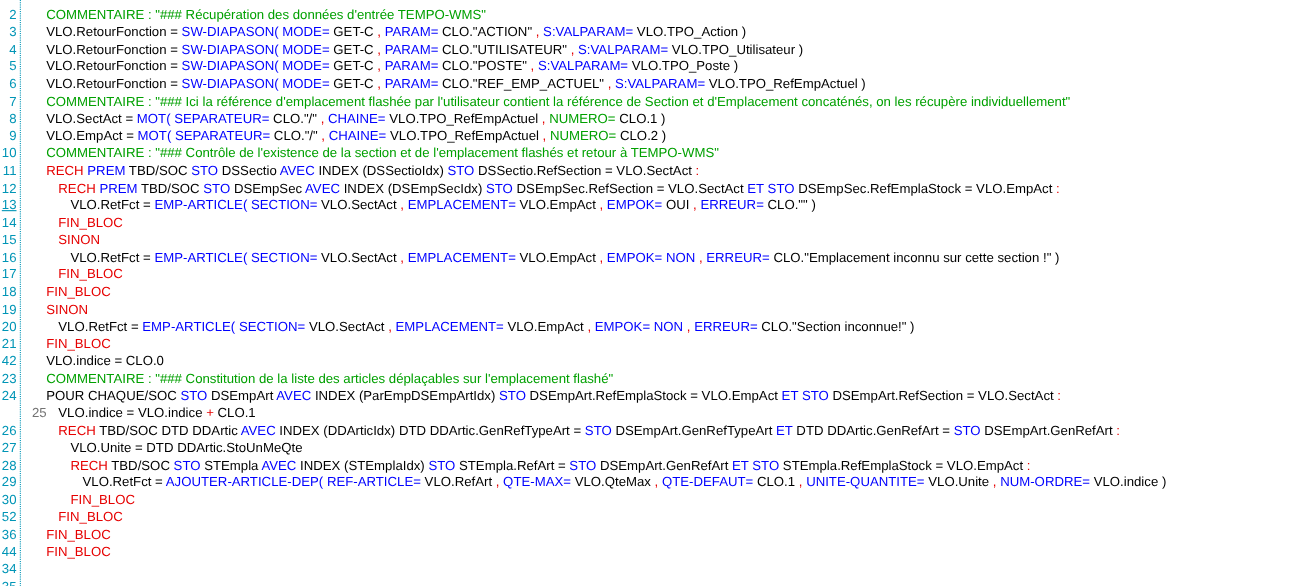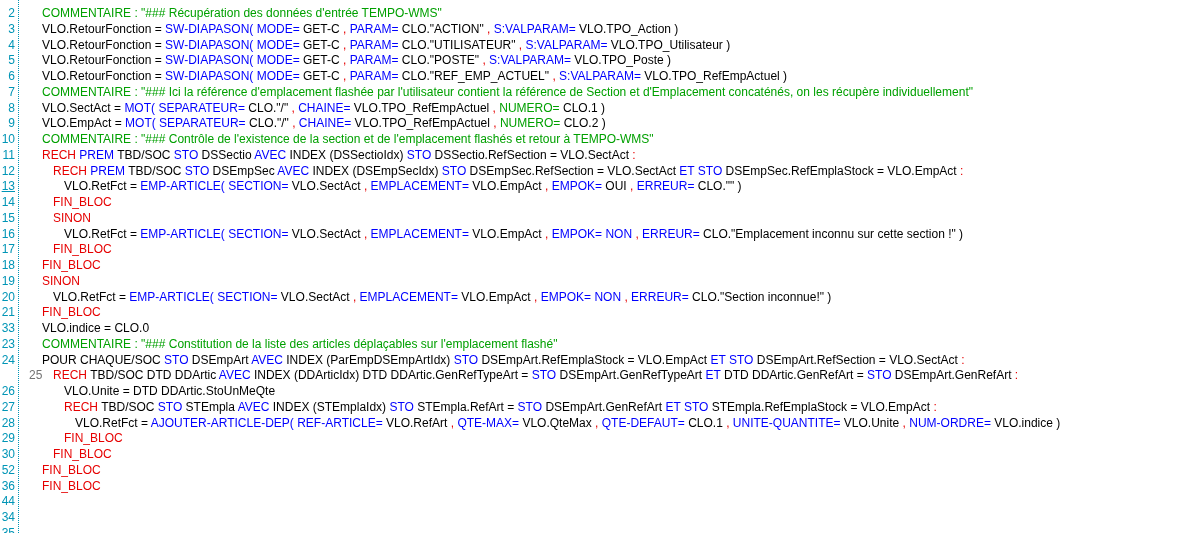--- a/index.html
+++ b/index.html
@@ -64,21 +64,21 @@
       <div class="gnum" style="color: rgb(0, 149, 182);">12</div>
       <div class="gnum" style="color: rgb(0, 149, 182); text-decoration: underline;">13</div>
       <div class="gnum" style="color: rgb(0, 149, 182);">14</div>
       <div class="gnum" style="color: rgb(0, 149, 182);">15</div>
       <div class="gnum" style="color: rgb(0, 149, 182);">16</div>
       <div class="gnum" style="color: rgb(0, 149, 182);">17</div>
       <div class="gnum" style="color: rgb(0, 149, 182);">18</div>
       <div class="gnum" style="color: rgb(0, 149, 182);">19</div>
       <div class="gnum" style="color: rgb(0, 149, 182);">20</div>
       <div class="gnum" style="color: rgb(0, 149, 182);">21</div>
-      <div class="gnum" style="color: rgb(0, 149, 182);">33</div>
+      <div class="gnum" style="color: rgb(0, 149, 182);">42</div>
       <div class="gnum" style="color: rgb(0, 149, 182);">23</div>
       <div class="gnum" style="color: rgb(0, 149, 182);">24</div>
       <div class="gnum" style="color: #737373; padding-left: 29px;">25</div>
       <div class="gnum" style="color: rgb(0, 149, 182);">26</div>
       <div class="gnum" style="color: rgb(0, 149, 182);">27</div>
       <div class="gnum" style="color: rgb(0, 149, 182);">28</div>
       <div class="gnum" style="color: rgb(0, 149, 182);">29</div>
       <div class="gnum" style="color: rgb(0, 149, 182);">30</div>
       <div class="gnum" style="color: rgb(0, 149, 182);">52</div>
       <div class="gnum" style="color: rgb(0, 149, 182);">36</div>
@@ -103,20 +103,21 @@
       <div class="cline" style="padding-left: 34px;"><span style="color: rgb(230, 0, 0);">SINON</span></div>
       <div class="cline" style="padding-left: 45px;"><span style="color: rgb(0, 0, 0);">VLO.RetFct = </span><span style="color: rgb(0, 0, 255);">EMP-ARTICLE(</span><span style="color: rgb(0, 0, 0);"> </span><span style="color: rgb(0, 0, 255);">SECTION=</span><span style="color: rgb(0, 0, 0);"> VLO.SectAct </span><span style="color: rgb(230, 0, 0);">,</span><span style="color: rgb(0, 0, 0);"> </span><span style="color: rgb(0, 0, 255);">EMPLACEMENT=</span><span style="color: rgb(0, 0, 0);"> VLO.EmpAct </span><span style="color: rgb(230, 0, 0);">,</span><span style="color: rgb(0, 0, 0);"> </span><span style="color: rgb(0, 0, 255);">EMPOK=</span><span style="color: rgb(0, 0, 0);"> </span><span style="color: rgb(0, 0, 255);">NON</span><span style="color: rgb(0, 0, 0);"> </span><span style="color: rgb(230, 0, 0);">,</span><span style="color: rgb(0, 0, 0);"> </span><span style="color: rgb(0, 0, 255);">ERREUR=</span><span style="color: rgb(0, 0, 0);"> CLO."Emplacement inconnu sur cette section !" )</span></div>
       <div class="cline" style="padding-left: 34px;"><span style="color: rgb(230, 0, 0);">FIN_BLOC</span></div>
       <div class="cline" style="padding-left: 23px;"><span style="color: rgb(230, 0, 0);">FIN_BLOC</span></div>
       <div class="cline" style="padding-left: 23px;"><span style="color: rgb(230, 0, 0);">SINON</span></div>
       <div class="cline" style="padding-left: 34px;"><span style="color: rgb(0, 0, 0);">VLO.RetFct = </span><span style="color: rgb(0, 0, 255);">EMP-ARTICLE(</span><span style="color: rgb(0, 0, 0);"> </span><span style="color: rgb(0, 0, 255);">SECTION=</span><span style="color: rgb(0, 0, 0);"> VLO.SectAct </span><span style="color: rgb(230, 0, 0);">,</span><span style="color: rgb(0, 0, 0);"> </span><span style="color: rgb(0, 0, 255);">EMPLACEMENT=</span><span style="color: rgb(0, 0, 0);"> VLO.EmpAct </span><span style="color: rgb(230, 0, 0);">,</span><span style="color: rgb(0, 0, 0);"> </span><span style="color: rgb(0, 0, 255);">EMPOK=</span><span style="color: rgb(0, 0, 0);"> </span><span style="color: rgb(0, 0, 255);">NON</span><span style="color: rgb(0, 0, 0);"> </span><span style="color: rgb(230, 0, 0);">,</span><span style="color: rgb(0, 0, 0);"> </span><span style="color: rgb(0, 0, 255);">ERREUR=</span><span style="color: rgb(0, 0, 0);"> CLO."Section inconnue!" )</span></div>
       <div class="cline" style="padding-left: 23px;"><span style="color: rgb(230, 0, 0);">FIN_BLOC</span></div>
       <div class="cline" style="padding-left: 23px;"><span style="color: rgb(0, 0, 0);">VLO.indice = CLO.0</span></div>
       <div class="cline" style="padding-left: 23px;"><span style="color: rgb(0, 160, 0);">COMMENTAIRE : "### Constitution de la liste des articles déplaçables sur l'emplacement flashé"</span></div>
       <div class="cline" style="padding-left: 23px;"><span style="color: rgb(0, 0, 0);">POUR CHAQUE/SOC </span><span style="color: rgb(0, 0, 255);">STO</span><span style="color: rgb(0, 0, 0);"> DSEmpArt </span><span style="color: rgb(0, 0, 255);">AVEC</span><span style="color: rgb(0, 0, 0);"> INDEX (ParEmpDSEmpArtIdx) </span><span style="color: rgb(0, 0, 255);">STO</span><span style="color: rgb(0, 0, 0);"> DSEmpArt.RefEmplaStock = VLO.EmpAct </span><span style="color: rgb(0, 0, 255);">ET</span><span style="color: rgb(0, 0, 0);"> </span><span style="color: rgb(0, 0, 255);">STO</span><span style="color: rgb(0, 0, 0);"> DSEmpArt.RefSection = VLO.SectAct </span><span style="color: rgb(230, 0, 0);">:</span></div>
+      <div class="cline" style="padding-left: 34px;"><span style="color: rgb(0, 0, 0);">VLO.indice = VLO.indice </span><span style="color: rgb(230, 0, 0);">+</span><span style="color: rgb(0, 0, 0);"> CLO.1</span></div>
       <div class="cline" style="padding-left: 34px;"><span style="color: rgb(230, 0, 0);">RECH</span><span style="color: rgb(0, 0, 0);"> TBD/SOC DTD DDArtic </span><span style="color: rgb(0, 0, 255);">AVEC</span><span style="color: rgb(0, 0, 0);"> INDEX (DDArticIdx) DTD DDArtic.GenRefTypeArt = </span><span style="color: rgb(0, 0, 255);">STO</span><span style="color: rgb(0, 0, 0);"> DSEmpArt.GenRefTypeArt </span><span style="color: rgb(0, 0, 255);">ET</span><span style="color: rgb(0, 0, 0);"> DTD DDArtic.GenRefArt = </span><span style="color: rgb(0, 0, 255);">STO</span><span style="color: rgb(0, 0, 0);"> DSEmpArt.GenRefArt </span><span style="color: rgb(230, 0, 0);">:</span></div>
       <div class="cline" style="padding-left: 45px;"><span style="color: rgb(0, 0, 0); text-align: right;">VLO.Unite = DTD DDArtic.StoUnMeQte</span></div>
       <div class="cline" style="padding-left: 45px;"><span style="color: rgb(230, 0, 0);">RECH</span><span style="color: rgb(0, 0, 0);"> TBD/SOC </span><span style="color: rgb(0, 0, 255);">STO</span><span style="color: rgb(0, 0, 0);"> STEmpla </span><span style="color: rgb(0, 0, 255);">AVEC</span><span style="color: rgb(0, 0, 0);"> INDEX (STEmplaIdx) </span><span style="color: rgb(0, 0, 255);">STO</span><span style="color: rgb(0, 0, 0);"> STEmpla.RefArt = </span><span style="color: rgb(0, 0, 255);">STO</span><span style="color: rgb(0, 0, 0);"> DSEmpArt.GenRefArt </span><span style="color: rgb(0, 0, 255);">ET</span><span style="color: rgb(0, 0, 0);"> </span><span style="color: rgb(0, 0, 255);">STO</span><span style="color: rgb(0, 0, 0);"> STEmpla.RefEmplaStock = VLO.EmpAct </span><span style="color: rgb(230, 0, 0);">:</span></div>
       <div class="cline" style="padding-left: 56px;"><span style="color: rgb(0, 0, 0);">VLO.RetFct = </span><span style="color: rgb(0, 0, 255);">AJOUTER-ARTICLE-DEP(</span><span style="color: rgb(0, 0, 0);"> </span><span style="color: rgb(0, 0, 255);">REF-ARTICLE=</span><span style="color: rgb(0, 0, 0);"> VLO.RefArt </span><span style="color: rgb(230, 0, 0);">,</span><span style="color: rgb(0, 0, 0);"> </span><span style="color: rgb(0, 0, 255);">QTE-MAX=</span><span style="color: rgb(0, 0, 0);"> VLO.QteMax </span><span style="color: rgb(230, 0, 0);">,</span><span style="color: rgb(0, 0, 0);"> </span><span style="color: rgb(0, 0, 255);">QTE-DEFAUT=</span><span style="color: rgb(0, 0, 0);"> CLO.1 </span><span style="color: rgb(230, 0, 0);">,</span><span style="color: rgb(0, 0, 0);"> </span><span style="color: rgb(0, 0, 255);">UNITE-QUANTITE=</span><span style="color: rgb(0, 0, 0);"> VLO.Unite </span><span style="color: rgb(230, 0, 0);">,</span><span style="color: rgb(0, 0, 0);"> </span><span style="color: rgb(0, 0, 255);">NUM-ORDRE=</span><span style="color: rgb(0, 0, 0);"> VLO.indice )</span></div>
       <div class="cline" style="padding-left: 45px;"><span style="color: rgb(230, 0, 0);">FIN_BLOC</span></div>
       <div class="cline" style="padding-left: 34px;"><span style="color: rgb(230, 0, 0);">FIN_BLOC</span></div>
       <div class="cline" style="padding-left: 23px;"><span style="color: rgb(230, 0, 0);">FIN_BLOC</span></div>
       <div class="cline" style="padding-left: 23px;"><span style="color: rgb(230, 0, 0);">FIN_BLOC</span></div>
     </div>
 </div>

